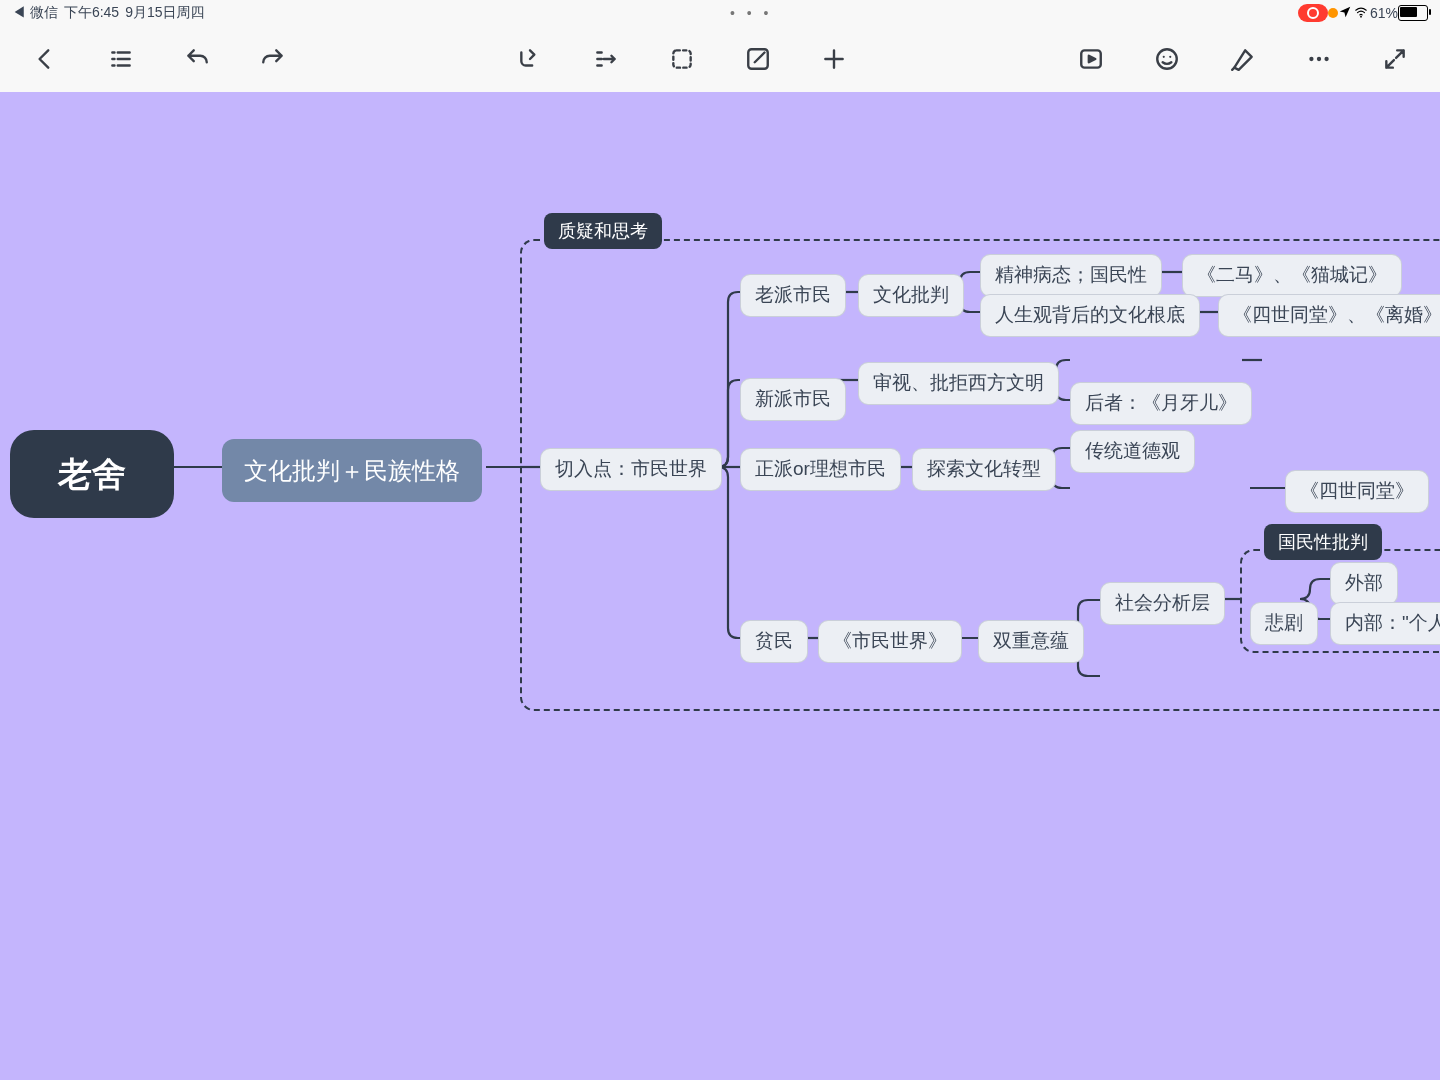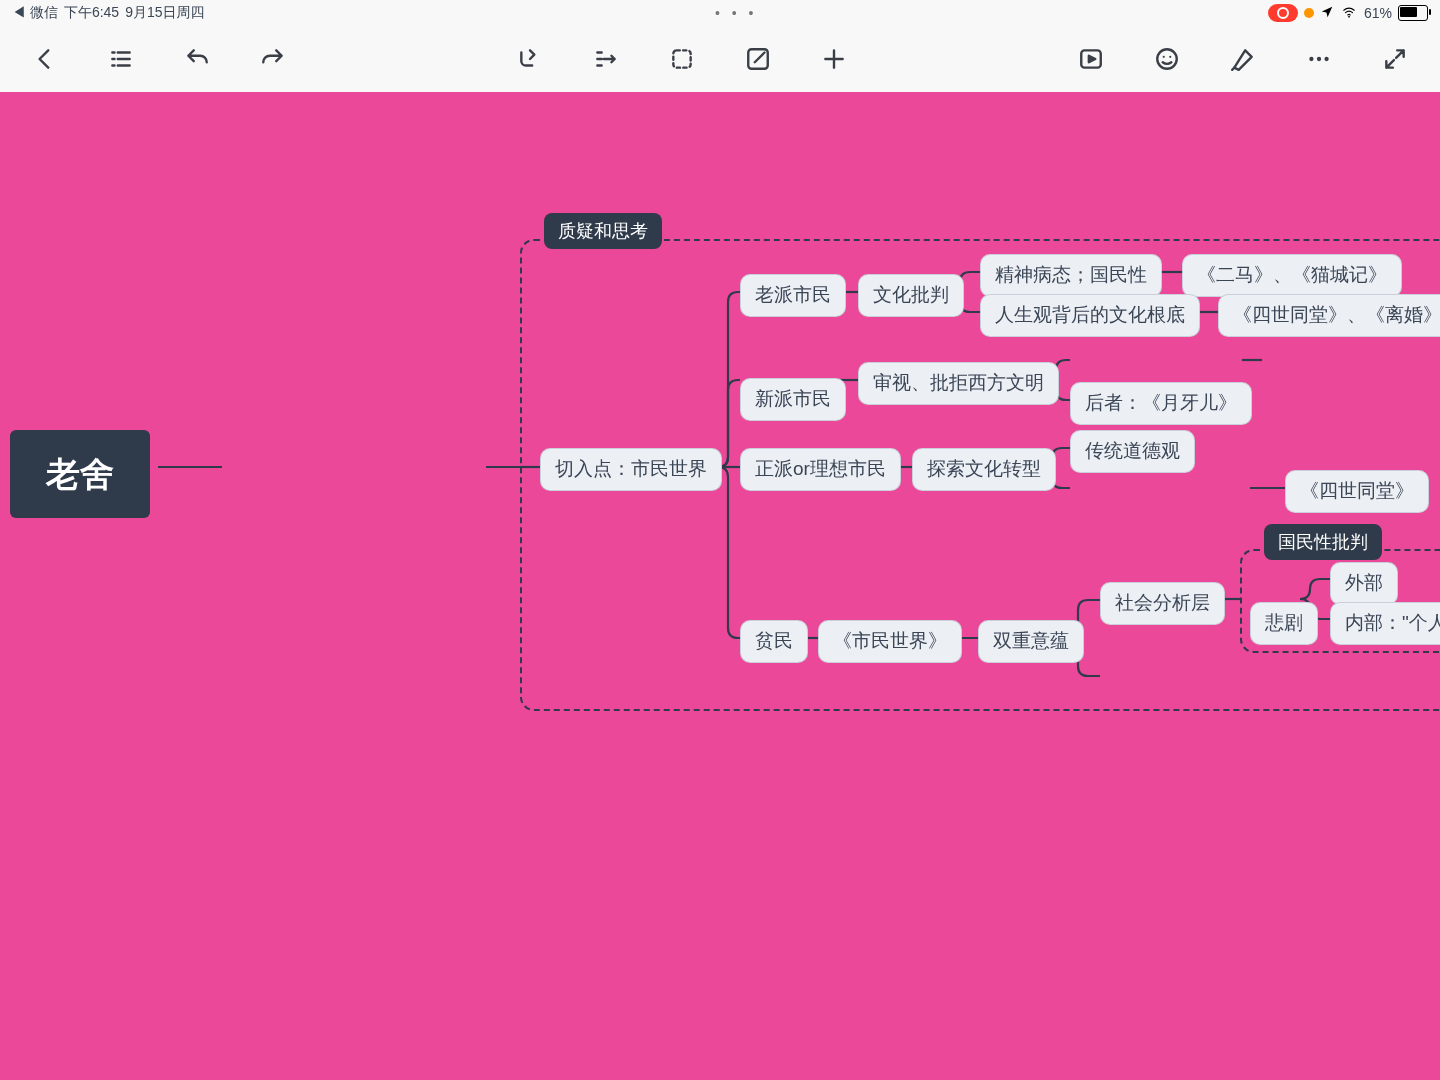--- a/index.html
+++ b/index.html
@@ -1,38 +1,38 @@
 <!DOCTYPE html>
 <html><head>
 <meta charset="utf-8">
 <style>
 html,body{margin:0;padding:0;width:1440px;height:1080px;font-family:-apple-system,"PingFang SC","Helvetica Neue",sans-serif;color:#3a4555;overflow:hidden;background:#fff}
 
 .status{position:absolute;top:0;left:0;right:0;height:26px;display:flex;align-items:center;padding:0 12px;font-size:14px;background:#f8f8f8}
 .status .left{flex:0 0 auto;display:flex;align-items:center;gap:6px;font-weight:500}
 .status .center{flex:1;text-align:center;color:#777;letter-spacing:4px}
-.status .right{flex:0 0 auto;display:flex;align-items:center;gap:6px}
+.status .right{flex:0 0 auto;display:flex;align-items:center;gap:0}
 .rec{width:30px;height:18px;border-radius:9px;background:#ff3b30;display:flex;align-items:center;justify-content:center}
 .rec::after{content:"";width:12px;height:12px;border-radius:50%;border:2px solid #fff;box-sizing:border-box}
 .dot{width:10px;height:10px;border-radius:50%;background:#ff9500}
 .battery{width:28px;height:14px;border:1.5px solid #000;border-radius:3px;position:relative}
 .battery::after{content:"";position:absolute;right:-4px;top:3px;width:2px;height:6px;background:#000;border-radius:1px}
 .battery-fill{position:absolute;left:1px;top:1px;height:10px;width:60%;background:#000;border-radius:1px}
 
 .toolbar{position:absolute;top:26px;left:0;right:0;height:66px;display:flex;align-items:center;padding:0 30px;background:#f8f8f8;border-bottom:1px solid #e8e8e8}
 .t-left,.t-center,.t-right{display:flex;align-items:center;gap:46px}
 .t-left{flex:0 0 auto}
 .t-center{flex:1;justify-content:center}
 .t-right{flex:0 0 auto}
 .tbtn{width:30px;height:30px;display:flex;align-items:center;justify-content:center;cursor:pointer;color:#3a3f47}
 .tbtn svg{width:26px;height:26px;stroke:#3a3f47;fill:none;stroke-width:2.2;stroke-linecap:round;stroke-linejoin:round}
 
-.canvas{position:absolute;top:92px;left:0;right:0;bottom:0;background:#ec4899;overflow:hidden}
+.canvas{position:absolute;top:92px;left:0;right:0;bottom:0;background:#c4b5fd;overflow:hidden}
 .node{position:absolute;background:#eceff4;border:1px solid #aab2c085;border-radius:10px;padding:8px 14px;font-size:19px;line-height:1.3;color:#3a4555;white-space:nowrap}
-.node.root{background:#2f3a4a;color:#fff;font-size:34px;font-weight:600;border-radius:6px;padding:22px 36px;border:none}
+.node.root{background:#2f3a4a;color:#fff;font-size:34px;font-weight:600;border-radius:24px;padding:22px 48px;border:none}
 .node.sub{background:#7388a8;color:#fff;font-size:24px;font-weight:500;border-radius:12px;padding:16px 22px;border:none}
 .callout{position:absolute;background:#2f3a4a;color:#fff;font-size:18px;padding:6px 14px;border-radius:8px;white-space:nowrap}
 .dashbox{position:absolute;border:2px dashed #2f3a4a;border-radius:14px}
 svg.lines{position:absolute;top:0;left:0;overflow:visible}
 svg.lines path{stroke:#2f3a4a;stroke-width:2.2;fill:none}
 </style>
 </head>
 <body>
 
 <div class="status">
@@ -186,20 +186,21 @@
     <path d="M794 546 H818"></path>
     <path d="M936 546 H978"></path>
     <path d="M1068 546 q10 0 10 -10 V518 q0 -10 10 -10 H1100"></path>
     <path d="M1068 546 q10 0 10 10 V574 q0 10 10 10 H1100"></path>
     <path d="M1210 507 H1240"></path>
     <path d="M1300 507 q10 0 10 -10 V497 q0 -10 10 -10 H1330"></path>
     <path d="M1300 507 q10 0 10 10 V517 q0 10 10 10 H1330"></path>
   </svg>
 
   <div class="node root" style="left:10px;top:338px">老舍</div>
+  <div class="node sub" style="left:222px;top:347px">文化批判＋民族性格</div>
   <div class="node" style="left:540px;top:356px">切入点：市民世界</div>
 
   <div class="node" style="left:740px;top:182px">老派市民</div>
   <div class="node" style="left:858px;top:182px">文化批判</div>
   <div class="node" style="left:980px;top:162px">精神病态；国民性</div>
   <div class="node" style="left:1182px;top:162px">《二马》、《猫城记》</div>
   <div class="node" style="left:980px;top:202px">人生观背后的文化根底</div>
   <div class="node" style="left:1218px;top:202px">《四世同堂》、《离婚》</div>
 
   <div class="node" style="left:740px;top:286px">新派市民</div>

